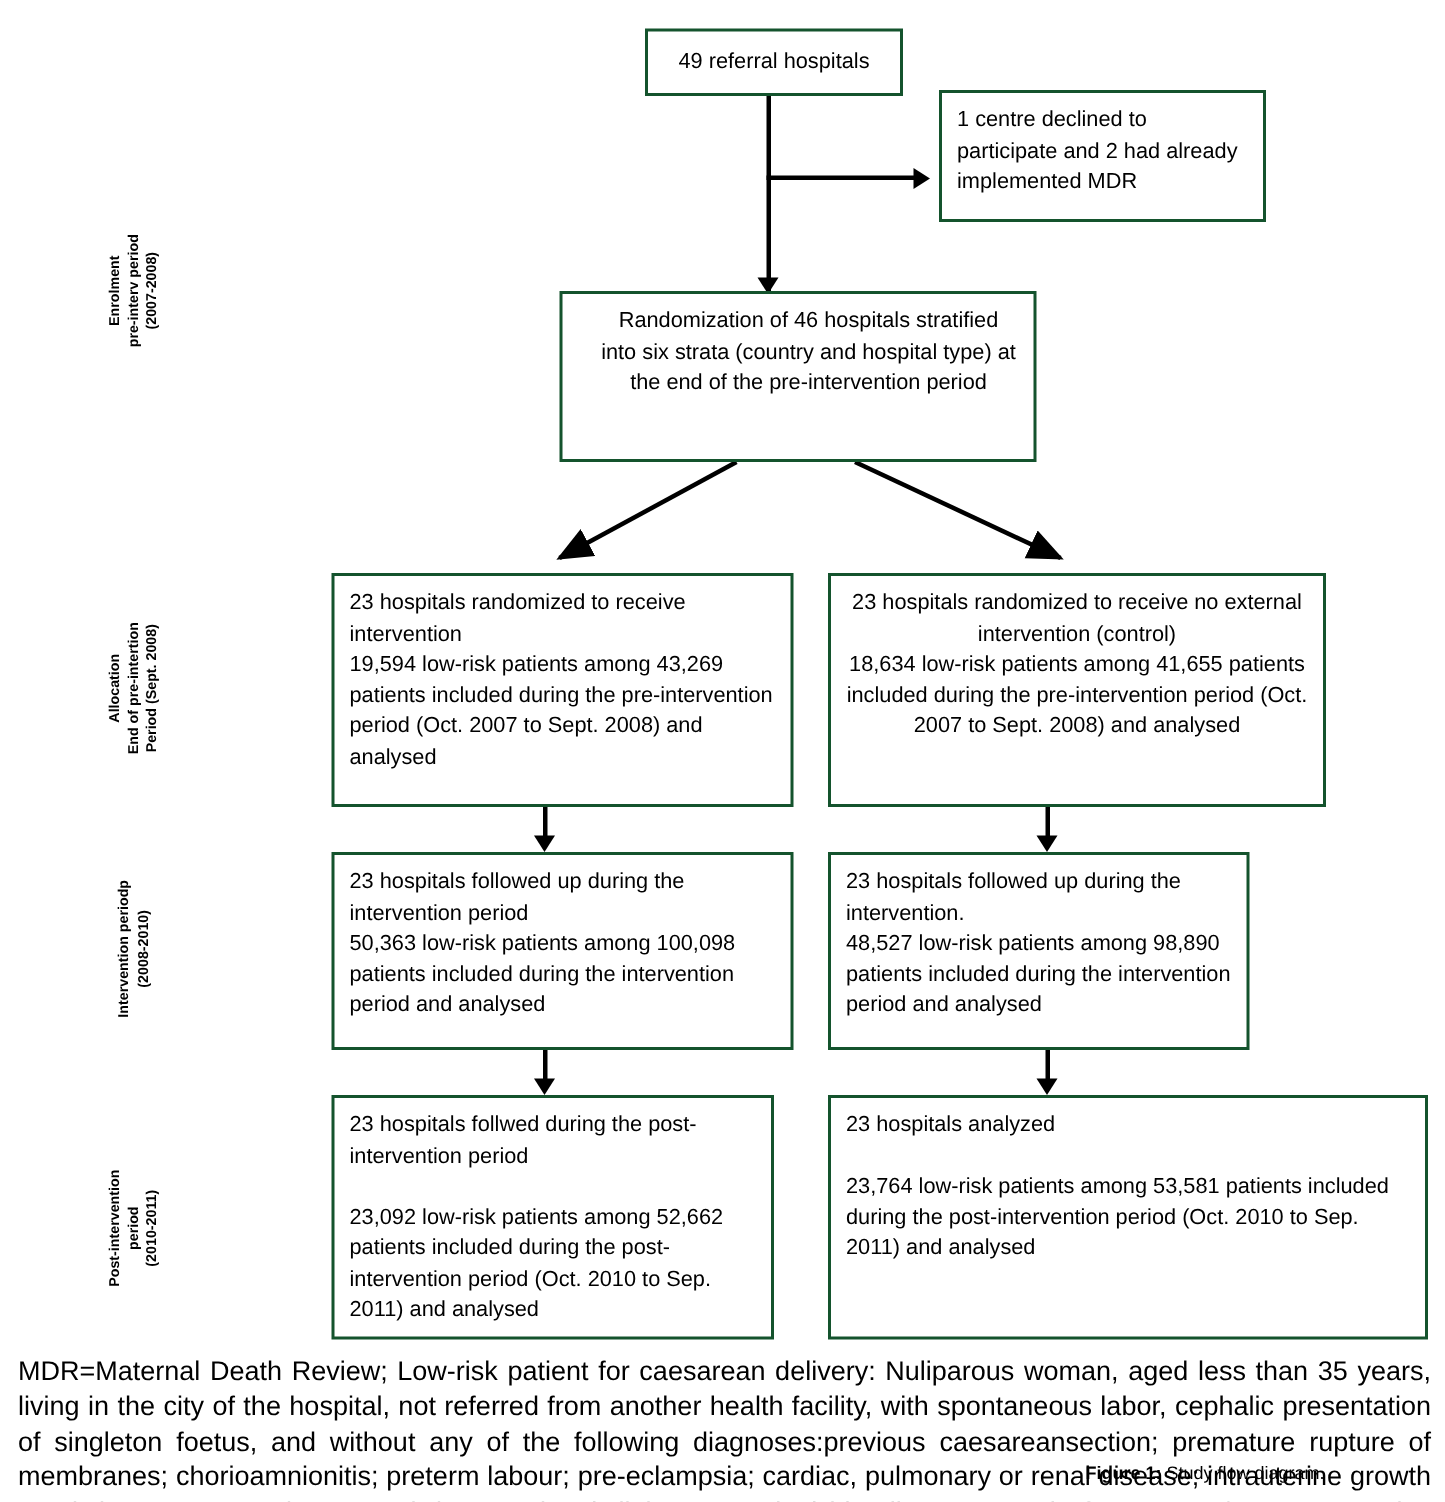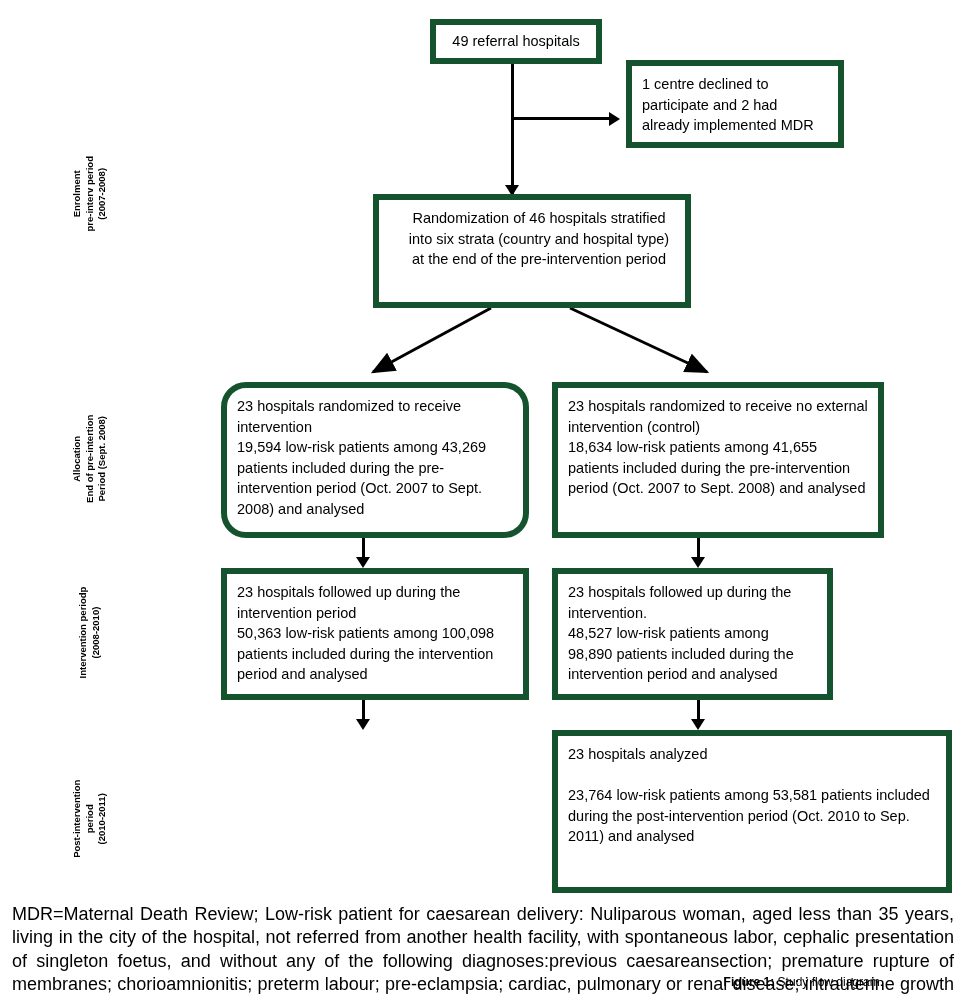--- a/index.html
+++ b/index.html
@@ -13,21 +13,21 @@
   }
   #page {
     position: relative;
     width: 963px;
     height: 1001px;
     overflow: hidden;
     background: #ffffff;
   }
   .box {
     position: absolute;
-    border: 6px solid #14532d;
+    border: 2px solid #14532d;
     background: #ffffff;
     box-sizing: border-box;
     font-size: 14.5px;
     line-height: 1.42;
     color: #000000;
     padding: 8px 10px;
     white-space: pre-line;
   }
   .box.center {
     text-align: center;
@@ -138,32 +138,35 @@
 
   <div class="conn vline" style="left:697px; top:700px; height:25px;"></div>
   <div class="arrowdown" style="left:691px; top:719px;"></div>
 
   <div class="box center" style="left:430px; top:19px; width:172px; height:45px; display:flex; align-items:center; justify-content:center;">49 referral hospitals</div>
 
   <div class="box" style="left:626px; top:60px; width:218px; height:88px;">1 centre declined to participate and 2 had already implemented MDR</div>
 
   <div class="box center" style="left:373px; top:194px; width:318px; height:114px;padding-left:24px;">Randomization of 46 hospitals stratified into six strata (country and hospital type) at the end of the pre-intervention period</div>
 
-  <div class="box" style="left:221px; top:382px; width:308px; height:156px;border-radius:25px;">23 hospitals randomized to receive intervention
+  <div class="box" style="left:221px; top:382px; width:308px; height:156px;">23 hospitals randomized to receive intervention
 19,594 low-risk patients among 43,269 patients included during the pre-intervention period (Oct. 2007 to Sept. 2008) and analysed</div>
 
-  <div class="box" style="left:552px; top:382px; width:332px; height:156px;">23 hospitals randomized to receive no external intervention (control)
+  <div class="box" style="left:552px; top:382px; width:332px; height:156px;text-align:center;">23 hospitals randomized to receive no external intervention (control)
 18,634 low-risk patients among 41,655 patients included during the pre-intervention period (Oct. 2007 to Sept. 2008) and analysed</div>
 
   <div class="box" style="left:221px; top:568px; width:308px; height:132px;">23 hospitals followed up during the intervention period
 50,363  low-risk patients among 100,098 patients included during the intervention period and analysed</div>
 
   <div class="box" style="left:552px; top:568px; width:281px; height:132px;">23 hospitals followed up during the intervention.
 48,527  low-risk patients among 98,890 patients included during the intervention period and analysed</div>
 
+  <div class="box" style="left:221px; top:730px; width:295px; height:163px;">23 hospitals follwed during the post-intervention period
+
+23,092 low-risk patients among 52,662 patients included during the post-intervention period (Oct. 2010 to Sep. 2011) and analysed</div>
 
   <div class="box" style="left:552px; top:730px; width:400px; height:163px;">23 hospitals analyzed
 
 23,764 low-risk patients among 53,581 patients included during the post-intervention period (Oct. 2010 to Sep. 2011) and analysed</div>
 
   <div id="footnote">MDR=Maternal Death Review; Low-risk patient for caesarean delivery: Nuliparous woman, aged less than 35 years, living in the city of the hospital, not referred from another health facility, with spontaneous labor, cephalic presentation of singleton foetus, and without any of the following diagnoses:previous caesareansection; premature rupture of membranes; chorioamnionitis; preterm labour; pre-eclampsia; cardiac, pulmonary or renal disease; intrauterine growth restriction; post-term (&gt; 42 weeks); gestational diabetes; vaginal bleeding near end of term; HIV/AIDS; excessive uterine height; abnormal pelvis; or placenta praevia.</div>
 
   <div id="figure-caption">
     <b>Figure 1:</b><span> Study flow diagram.</span>
   </div>

